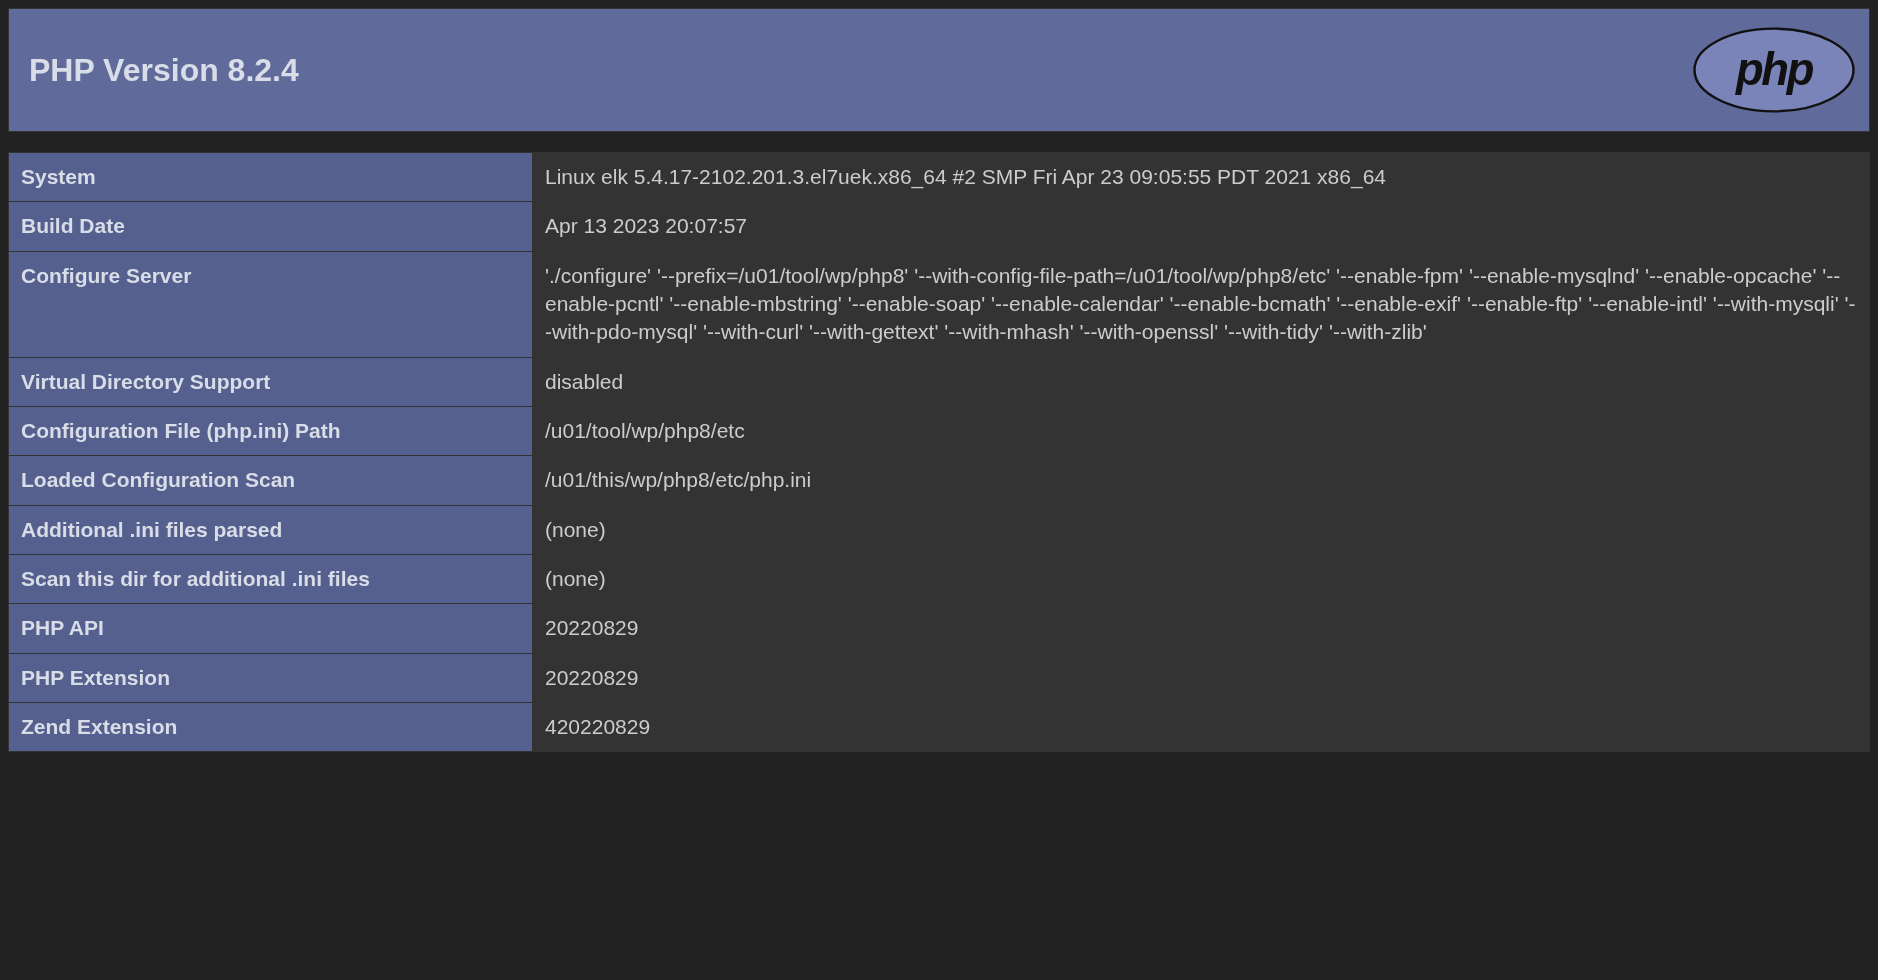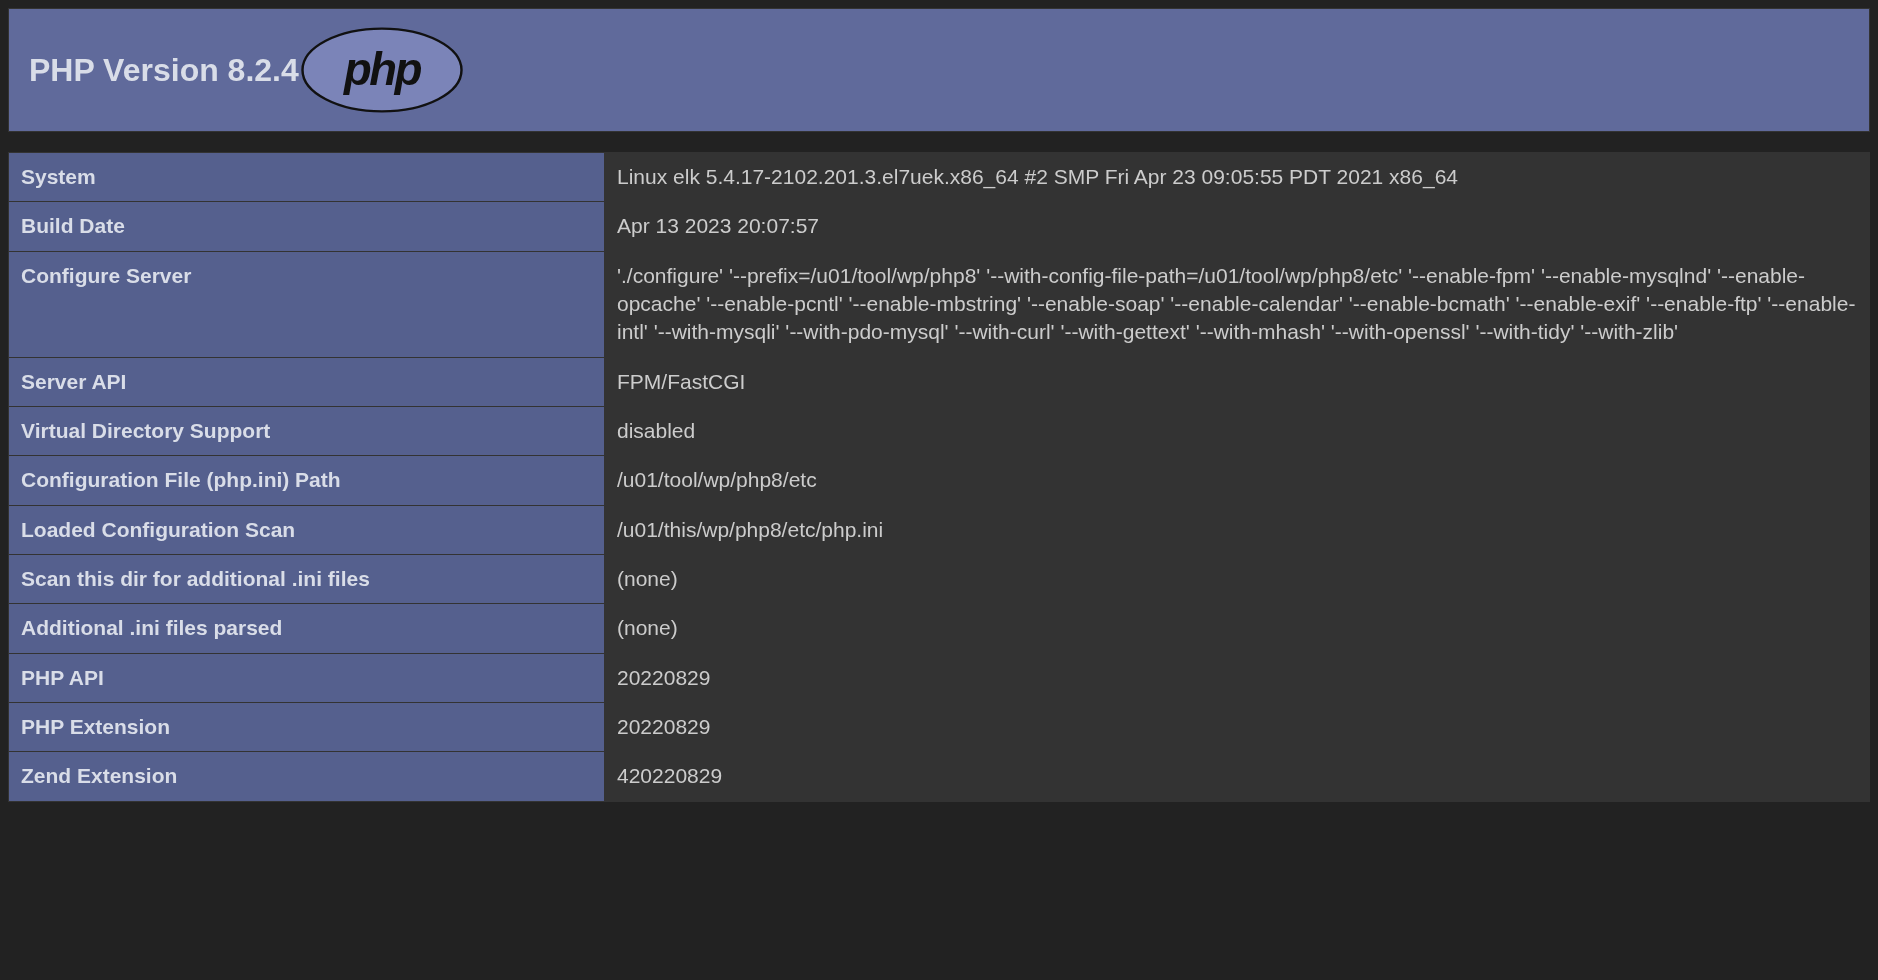--- a/index.html
+++ b/index.html
@@ -6,21 +6,21 @@
   body {
     background: #222;
     font-family: Helvetica, Arial, sans-serif;
     color: #ccc;
     padding: 8px;
     font-size: 21px;
   }
   .header {
     background: #606a9b;
     display: flex;
-    justify-content: flex-start;
+    justify-content: space-between;
     align-items: center;
     padding: 18px 12px;
     margin-bottom: 20px;
     border: 1px solid #333;
   }
   .header h1 {
     color: #d9dde8;
     font-size: 32px;
     font-weight: bold;
     padding-left: 8px;
@@ -41,21 +41,21 @@
   td {
     padding: 10px 12px;
     border: 1px solid #333;
     vertical-align: top;
     line-height: 1.35;
   }
   .e {
     background: #55608e;
     color: #d9dde8;
     font-weight: bold;
-    width: 596px;
+    width: 524px;
   }
   .v {
     background: #333;
     color: #ccc;
     word-wrap: break-word;
   }
 </style>
 </head>
 <body>
 
@@ -77,41 +77,37 @@
       </tr>
       <tr>
         <td class="e">Build Date</td>
         <td class="v">Apr 13 2023 20:07:57</td>
       </tr>
       <tr>
         <td class="e">Configure Server</td>
         <td class="v">'./configure' '--prefix=/u01/tool/wp/php8' '--with-config-file-path=/u01/tool/wp/php8/etc' '--enable-fpm' '--enable-mysqlnd' '--enable-opcache' '--enable-pcntl' '--enable-mbstring' '--enable-soap' '--enable-calendar' '--enable-bcmath' '--enable-exif' '--enable-ftp' '--enable-intl' '--with-mysqli' '--with-pdo-mysql' '--with-curl' '--with-gettext' '--with-mhash' '--with-openssl' '--with-tidy' '--with-zlib'</td>
       </tr>
       <tr>
-        <td class="e">Server API</td>
-        <td class="v">FPM/FastCGI</td>
-      </tr>
-      <tr>
         <td class="e">Virtual Directory Support</td>
         <td class="v">disabled</td>
       </tr>
       <tr>
         <td class="e">Configuration File (php.ini) Path</td>
         <td class="v">/u01/tool/wp/php8/etc</td>
       </tr>
       <tr>
         <td class="e">Loaded Configuration Scan</td>
         <td class="v">/u01/this/wp/php8/etc/php.ini</td>
       </tr>
       <tr>
-        <td class="e">Scan this dir for additional .ini files</td>
+        <td class="e">Additional .ini files parsed</td>
         <td class="v">(none)</td>
       </tr>
       <tr>
-        <td class="e">Additional .ini files parsed</td>
+        <td class="e">Scan this dir for additional .ini files</td>
         <td class="v">(none)</td>
       </tr>
       <tr>
         <td class="e">PHP API</td>
         <td class="v">20220829</td>
       </tr>
       <tr>
         <td class="e">PHP Extension</td>
         <td class="v">20220829</td>
       </tr>

